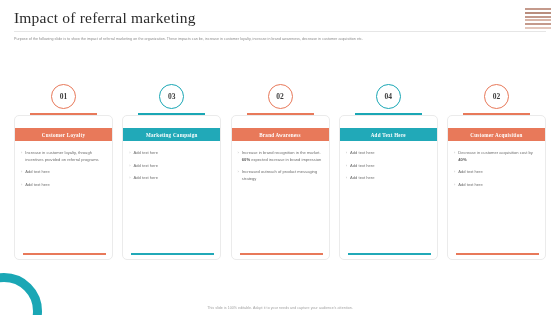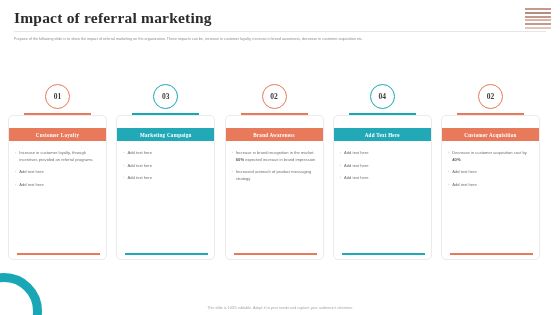--- a/index.html
+++ b/index.html
@@ -25,36 +25,36 @@
   }
   #logo-mark i { display:block; height:2px; width:100%; background:#c49a8c; }
   #logo-mark i:nth-child(2){ background:#b98d7d; }
   #logo-mark i:nth-child(4){ background:#d8b5a8; }
   #logo-mark i:nth-child(6){ background:#e3c6bb; }
 
   
   #header { padding:9px 14px 0 14px; position:relative; z-index:2; }
   #page-title {
     font-family:"Liberation Serif", serif;
-    font-size:15.5px; font-weight:700; color:#2b2b2b;
+    font-size:15.5px; font-weight:400; color:#2b2b2b;
     letter-spacing:.2px;
   }
   #title-rule {
     margin-top:4px; width:532px; height:1px; background:#e6e6e6;
   }
   #page-subtitle {
     margin-top:5px;
     font-size:3.6px; line-height:1.5; color:#8a8a8a;
     letter-spacing:.05px;
     max-width:530px;
   }
 
   
   #columns {
-    position:absolute; left:8px; top:84px;
+    position:absolute; left:14px; top:84px;
     width:532px;
     display:flex; justify-content:space-between;
     z-index:2;
   }
   .column { width:99px; display:flex; flex-direction:column; align-items:center; }
 
   .num-circle {
     width:25px; height:25px; border-radius:50%;
     border:1.6px solid #E8795A;
     display:flex; align-items:center; justify-content:center;

